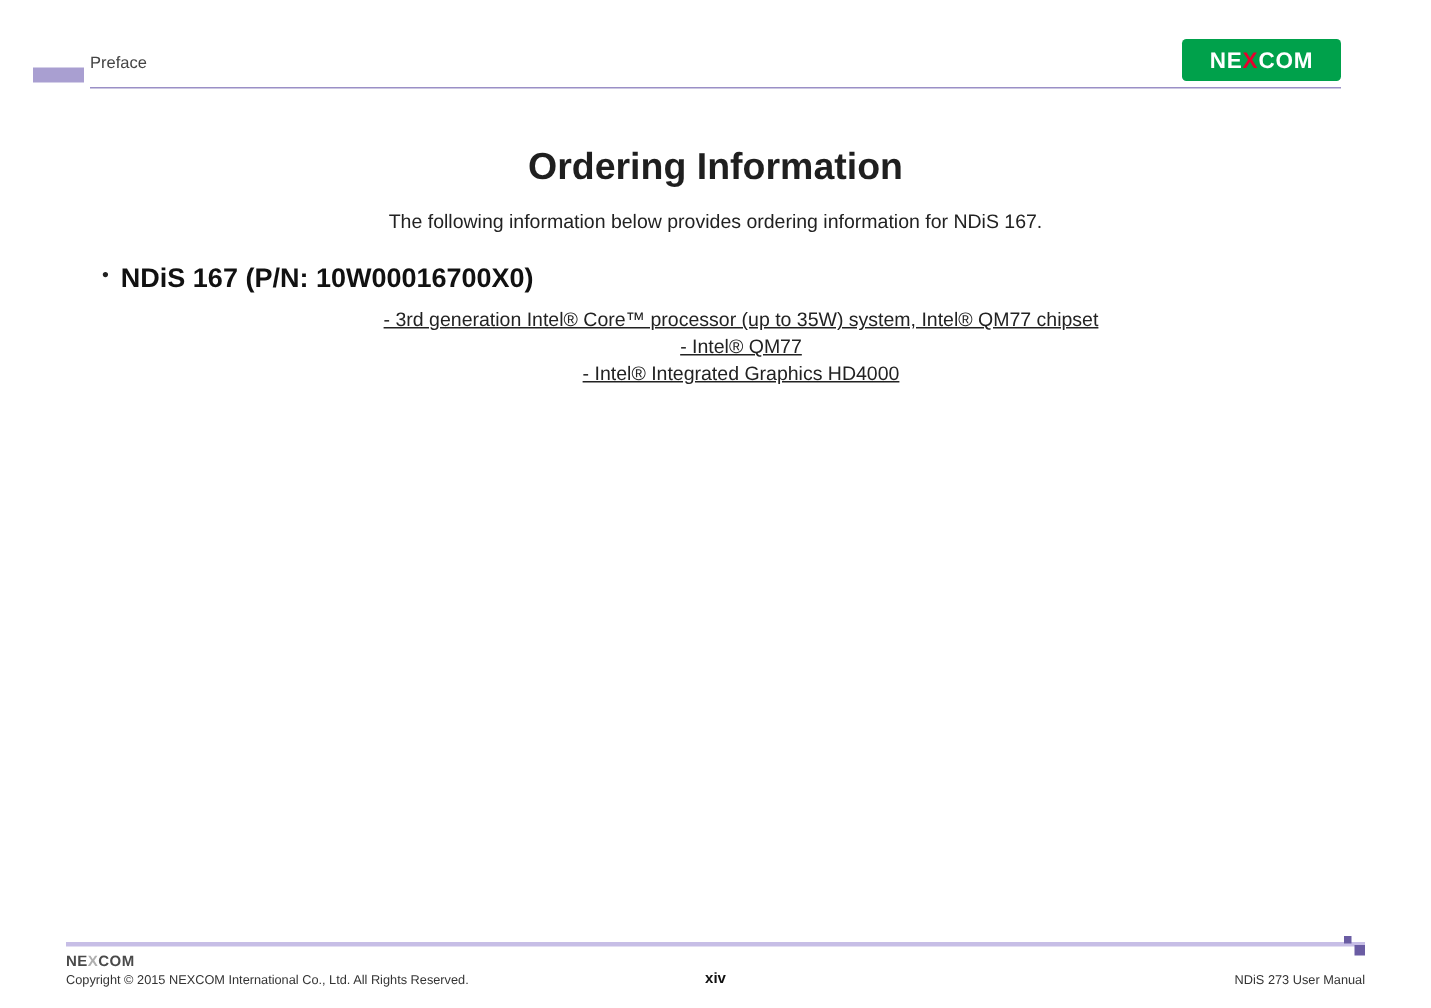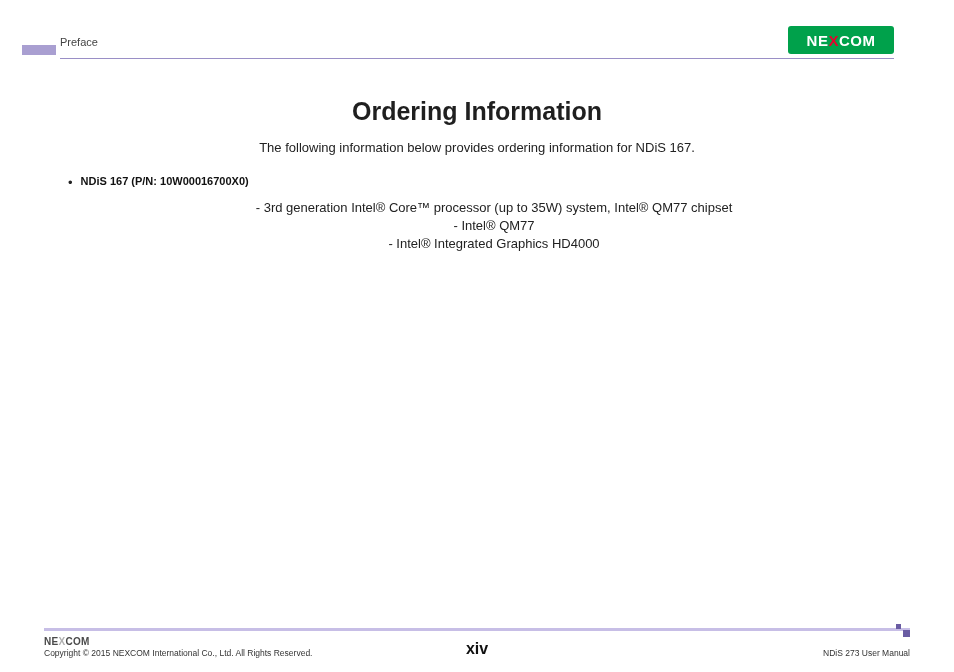--- a/index.html
+++ b/index.html
@@ -82,29 +82,30 @@
     align-items: flex-start;
     gap: 8px;
     margin-bottom: 8px;
   }
   .bullet-dot {
     font-size: 13px;
     line-height: 16px;
     padding-left: 2px;
   }
   .bullet-title {
-    font-size: 11px;
+    font-size: 18px;
     font-weight: 700;
     color: #111;
   }
   .detail-lines {
     padding-left: 34px;
     font-size: 13px;
     line-height: 18px;
     color: #222;
+    text-decoration: underline;
   }
   .footer {
     position: absolute;
     left: 0;
     right: 0;
     bottom: 14px;
     padding: 0 44px;
   }
   .footer-accent {
     height: 10px;
@@ -144,21 +145,21 @@
   .footer-logo {
     display: inline-block;
     font-weight: bold;
     font-size: 10px;
     color: #4a4a4a;
     letter-spacing: 0.3px;
     margin-bottom: 1px;
   }
   .footer-logo .fx { color: #b0b0b0; }
   .page-number {
-    font-size: 16px;
+    font-size: 10px;
     font-weight: 700;
     color: #111;
     position: absolute;
     left: 50%;
     transform: translateX(-50%);
   }
   .footer-right {
     font-size: 8.5px;
     color: #333;
   }

